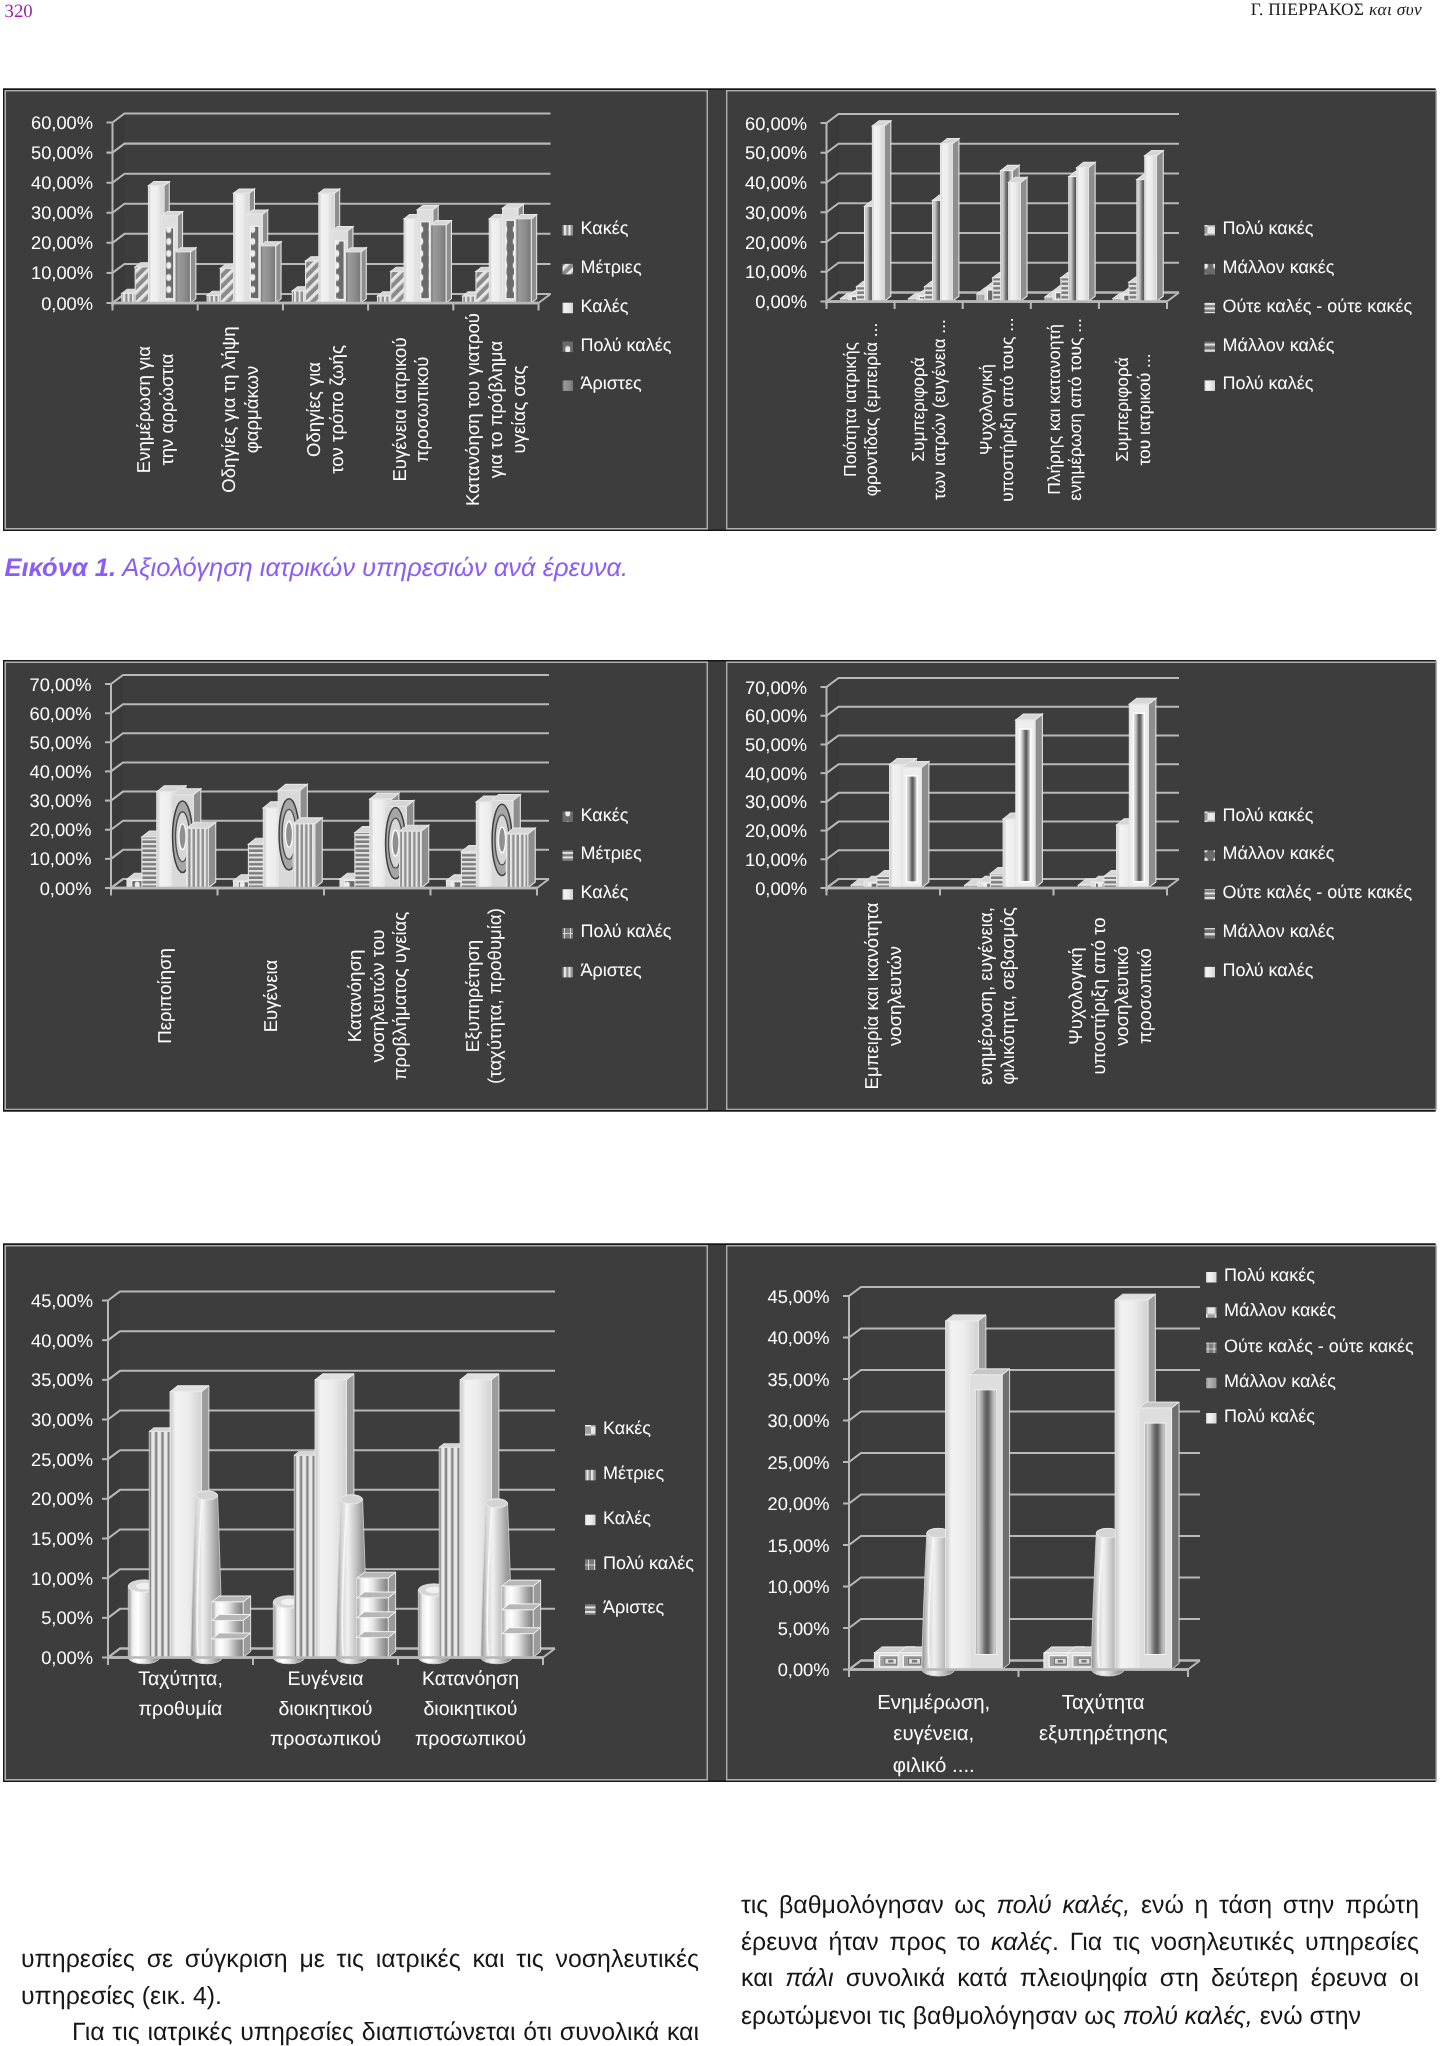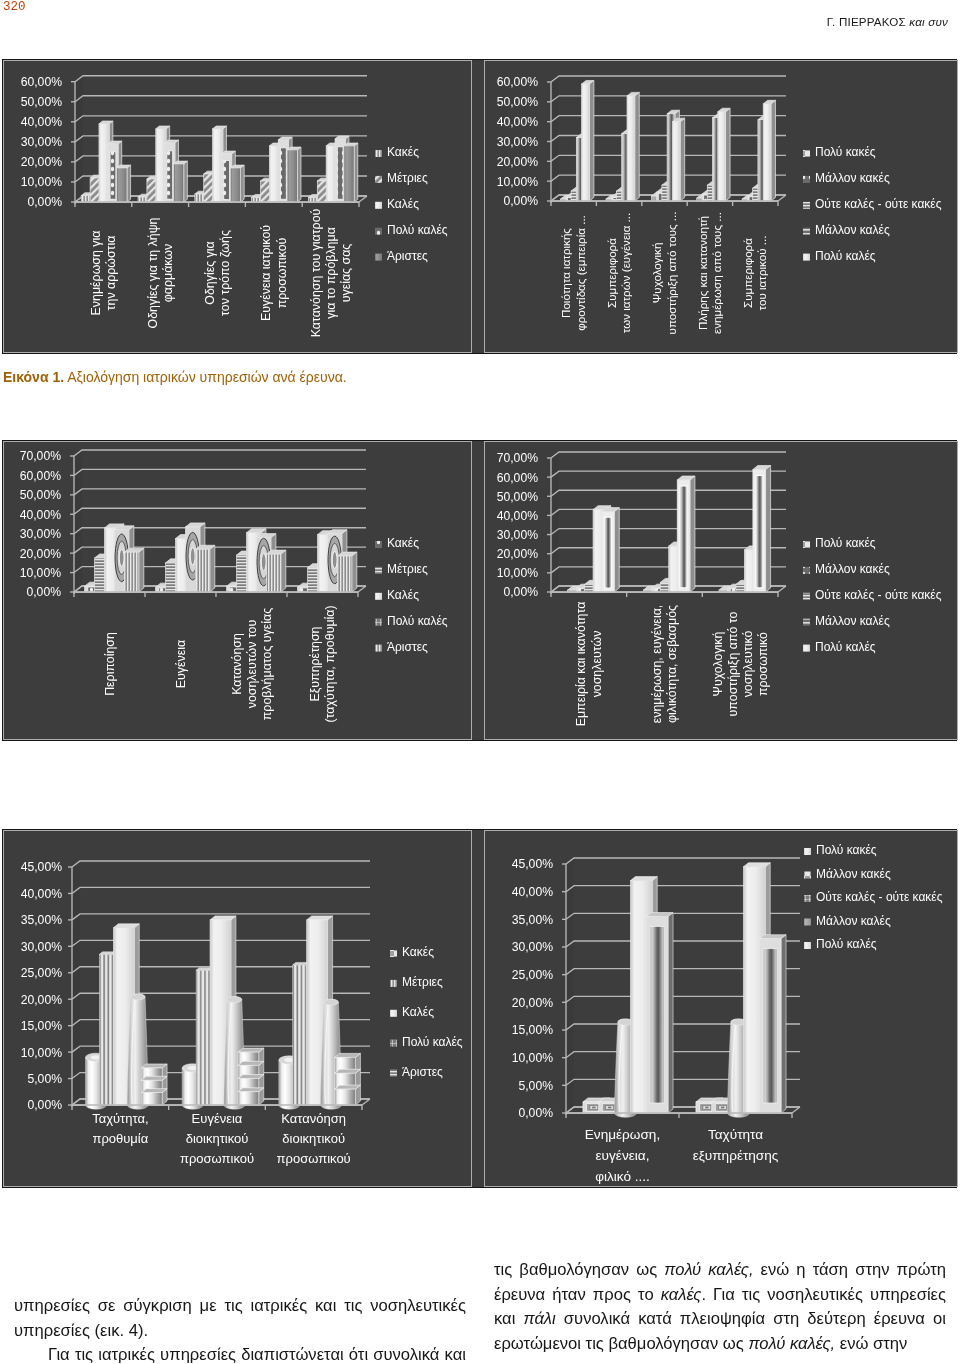--- a/index.html
+++ b/index.html
@@ -1,28 +1,28 @@
 <!DOCTYPE html>
 <html><head>
 <meta charset="utf-8">
 <title>320</title>
 <style>
   html,body{margin:0;padding:0;background:#fff;}
   *{-webkit-font-smoothing:antialiased;text-rendering:optimizeLegibility;}
   body{width:960px;height:1364px;font-family:"DejaVu Sans",sans-serif;
        -webkit-font-smoothing:antialiased; text-rendering:geometricPrecision;}
   .page{position:relative;width:960px;height:1364px;overflow:hidden;background:#fff;}
-  .hdr-num{position:absolute;left:3px;top:0px;font-size:12.5px;color:#c2410c;font-family:Liberation Mono, monospace;}
-  .hdr-title{position:absolute;right:12px;top:15px;font-size:11.6px;color:#1a1a1a;font-family:Liberation Sans, sans-serif;letter-spacing:0.2px;}
+  .hdr-num{position:absolute;left:3px;top:0px;font-size:12.5px;color:#a21caf;font-family:Liberation Serif, serif;}
+  .hdr-title{position:absolute;right:12px;top:0px;font-size:11.6px;color:#1a1a1a;font-family:Liberation Serif, serif;letter-spacing:0.2px;}
   .figband{position:absolute;background:#3d3d3d;box-sizing:border-box;
            border-left:1px solid #151515;border-right:1px solid #151515;
            border-top:1px solid #151515;border-bottom:1px solid #151515;}
   .figbox{position:absolute;top:0;bottom:0;border:1.6px solid #aeaeae;box-sizing:border-box;background:#3d3d3d;}
   .figbox .inner{position:absolute;left:0;top:0;right:0;bottom:0;overflow:hidden;}
-  .caption{position:absolute;font-size:14px;color:#a16207;font-family:"Liberation Sans",sans-serif;white-space:nowrap;}
+  .caption{position:absolute;font-size:17px;color:#8b5cf6;font-family:"Liberation Sans",sans-serif;white-space:nowrap;font-style:italic;}
   .caption b{font-weight:bold;}
   .bodytext{position:absolute;font-size:16.6px;line-height:24.6px;color:#161616;
             font-family:"Liberation Sans",sans-serif;text-align:justify;}
   .bodytext i{font-style:italic;}
   svg{display:block;}
   text{font-family:"Liberation Sans",sans-serif;fill:#ffffff;}
   svg text{-webkit-font-smoothing:antialiased;}
 </style>
 </head>
 <body>

